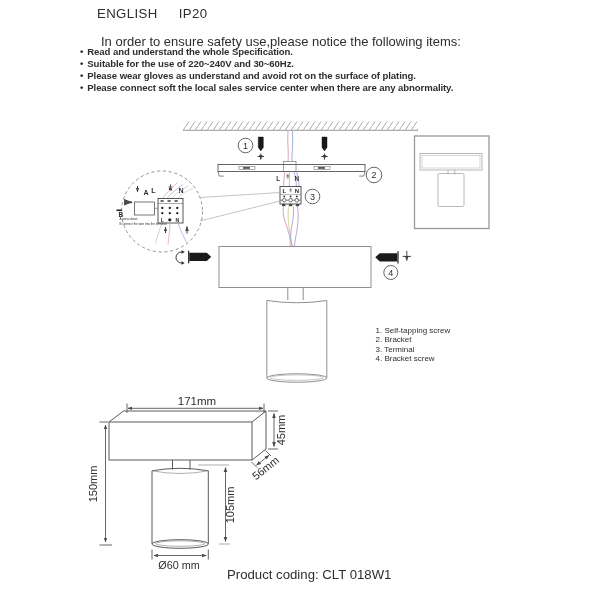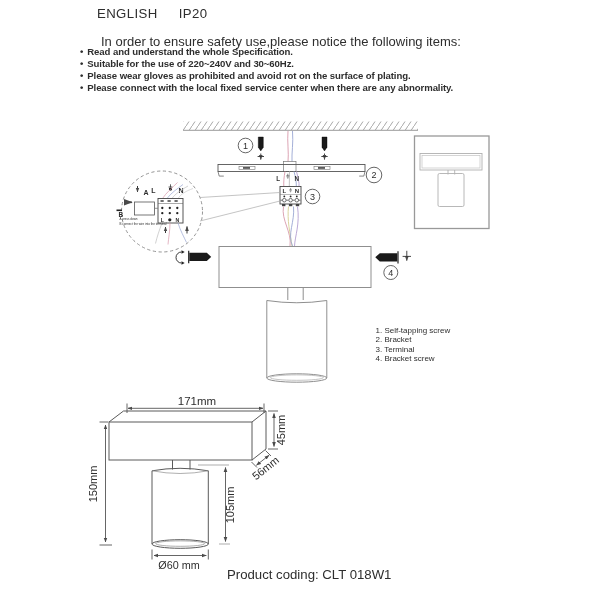--- a/index.html
+++ b/index.html
@@ -22,22 +22,22 @@
 
   <div class="header">
     <div class="lang-row">
       <span>ENGLISH</span>
       <span>IP20</span>
     </div>
     <div class="intro">In order to ensure safety use,please notice the following items:</div>
     <ul class="bullets">
       <li>Read and understand the whole Specification.</li>
       <li>Suitable for the use of 220~240V and 30~60Hz.</li>
-      <li>Please wear gloves as prohibited and avoid rot on the surface of plating.</li>
-      <li>Please connect with the local fixed service center when there are any abnormality.</li>
+      <li>Please wear gloves as understand and avoid rot on the surface of plating.</li>
+      <li>Please connect soft the local sales service center when there are any abnormality.</li>
     </ul>
   </div>
 
   <svg width="600" height="600" viewBox="0 0 600 600">
     <defs>
       <pattern id="hatch" width="6" height="9" patternUnits="userSpaceOnUse">
         <line x1="0" y1="9" x2="6" y2="0" stroke="#a8a8a8" stroke-width="1"></line>
       </pattern>
       <marker id="arr" viewBox="0 0 10 10" refX="9" refY="5" markerWidth="5.5" markerHeight="5.5" orient="auto-start-reverse">
         <path d="M0 1.3 L10 5 L0 8.7 z" fill="#4a4a4a"></path>

